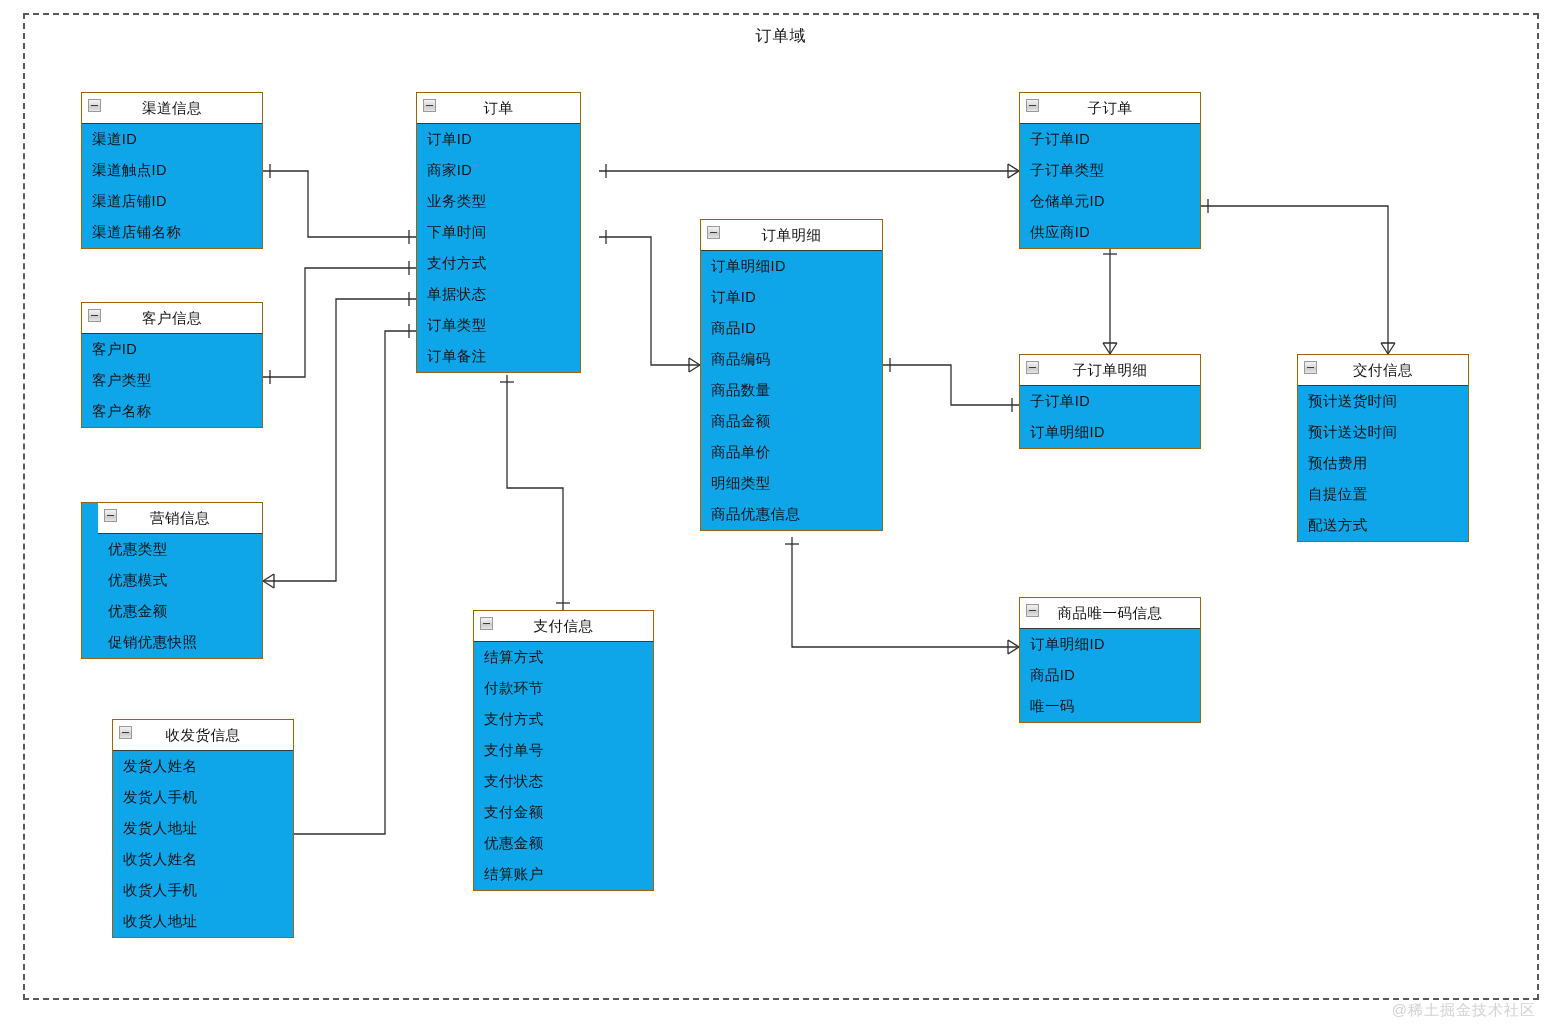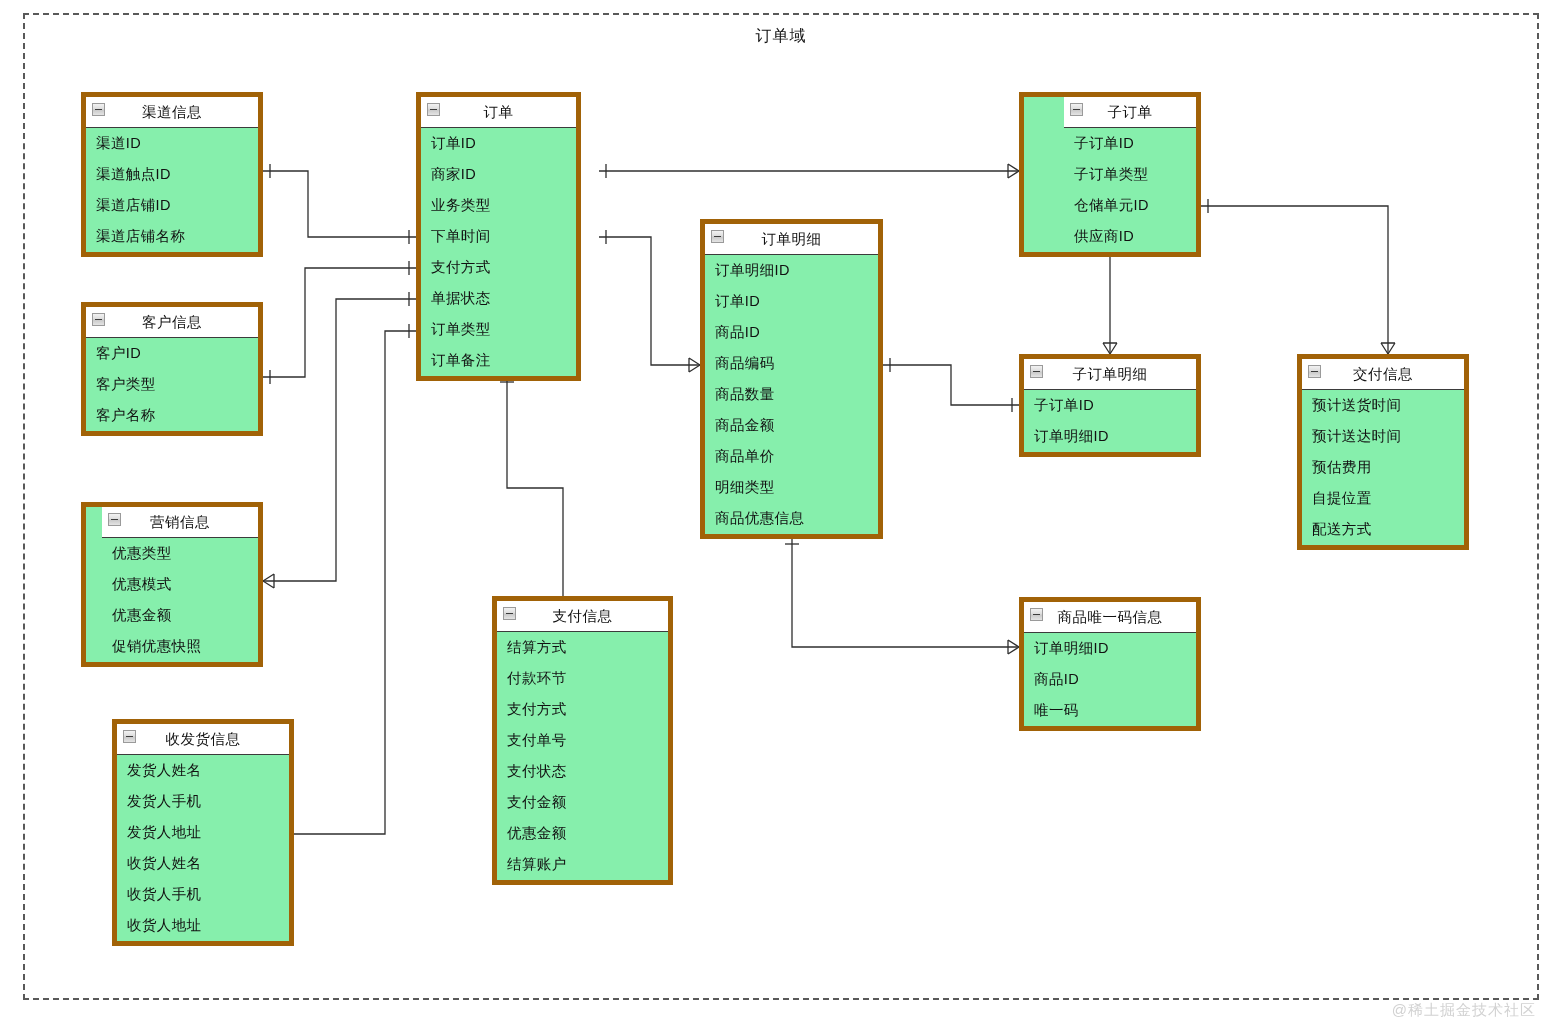--- a/index.html
+++ b/index.html
@@ -33,22 +33,22 @@
     width: 1562px;
     text-align: center;
     font-size: 16px;
     color: #111111;
     letter-spacing: 1px;
   }
   
   .entity {
     position: absolute;
     box-sizing: border-box;
-    border: 5px solid #a16207;
-    background: #86efac;
+    border: 1px solid #a16207;
+    background: #0ea5e9;
     z-index: 5;
   }
   .entity-header {
     position: relative;
     height: 31px;
     box-sizing: border-box;
     border-bottom: 1px solid #3b3b3b;
     background: #ffffff;
     display: flex;
     align-items: center;
@@ -266,21 +266,21 @@
       <div class="field">商家ID</div>
       <div class="field">业务类型</div>
       <div class="field">下单时间</div>
       <div class="field">支付方式</div>
       <div class="field">单据状态</div>
       <div class="field">订单类型</div>
       <div class="field">订单备注</div>
     </div>
   </div>
 
-  <div class="entity" style="left:473px; top:596px; width:181px;margin-left:19px;">
+  <div class="entity" style="left:473px; top:610px; width:181px;">
     <div class="entity-header">
       <span class="collapse-icon">
           <i></i>
         </span>
       <span class="entity-title">支付信息</span>
     </div>
     <div class="entity-body">
       <div class="field">结算方式</div>
       <div class="field">付款环节</div>
       <div class="field">支付方式</div>
@@ -305,21 +305,21 @@
       <div class="field">商品ID</div>
       <div class="field">商品编码</div>
       <div class="field">商品数量</div>
       <div class="field">商品金额</div>
       <div class="field">商品单价</div>
       <div class="field">明细类型</div>
       <div class="field">商品优惠信息</div>
     </div>
   </div>
 
-  <div class="entity" style="left:1019px; top:92px; width:182px;padding-left:40px;">
+  <div class="entity" style="left:1019px; top:92px; width:182px;">
     <div class="entity-header">
       <span class="collapse-icon">
           <i></i>
         </span>
       <span class="entity-title">子订单</span>
     </div>
     <div class="entity-body">
       <div class="field">子订单ID</div>
       <div class="field">子订单类型</div>
       <div class="field">仓储单元ID</div>

